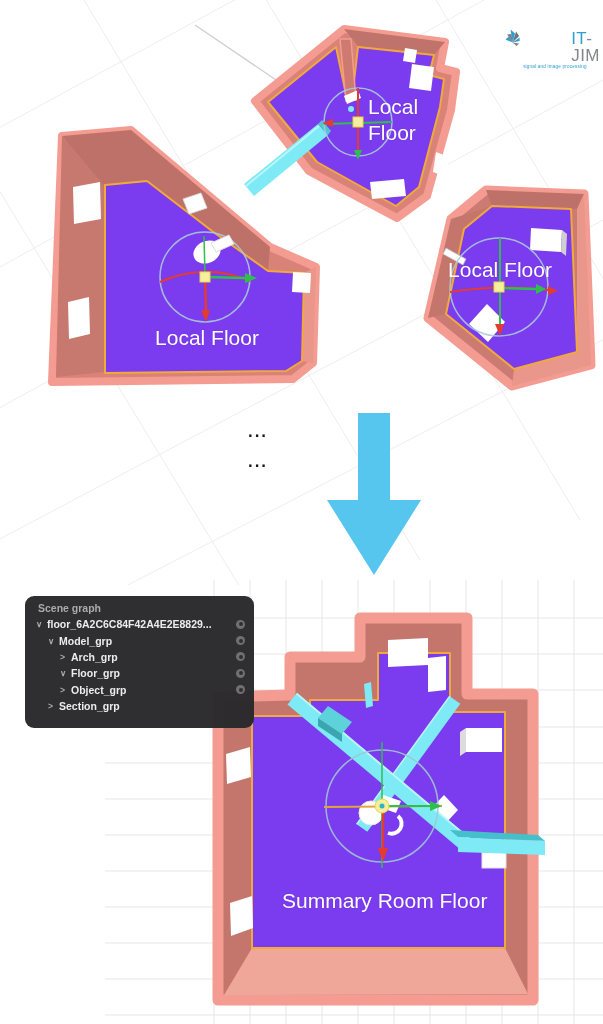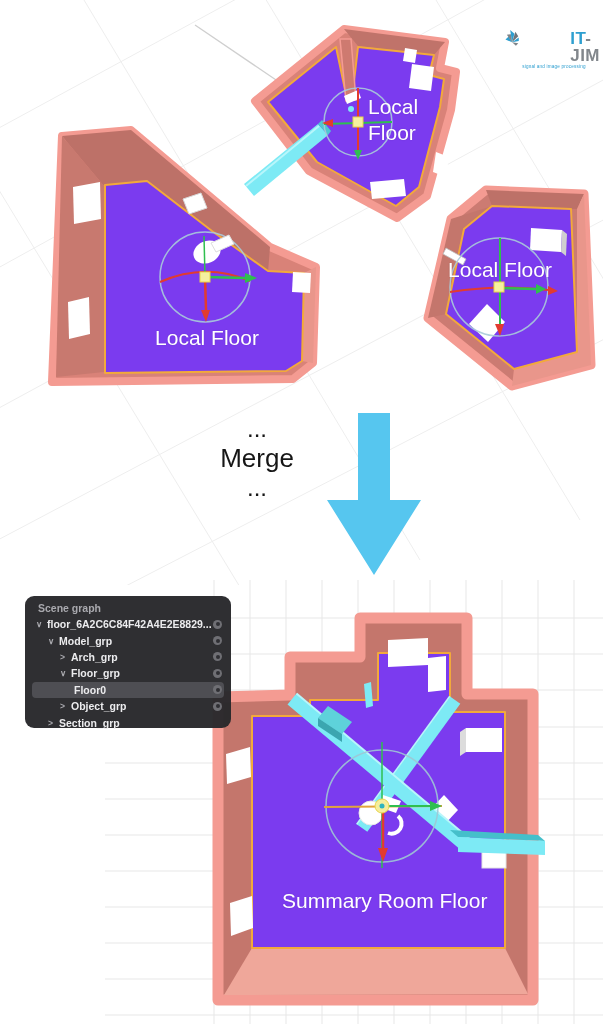--- a/index.html
+++ b/index.html
@@ -16,27 +16,27 @@
   .lbl-merged{left:282px;top:889px;width:222px;font-size:21px;text-align:left;}
 
   
   .process{position:absolute;left:152px;top:414px;width:210px;z-index:3;
            color:#161616;text-align:center;font-size:26px;line-height:29.5px;}
   .process .dots{font-size:24px;}
 
   
   .logo{position:absolute;left:504px;top:18px;width:96px;z-index:4;display:flex;align-items:flex-start;}
   .logo-text{margin-left:2px;margin-top:12px;line-height:1;}
-  .brand{font-size:17px;font-weight:700;letter-spacing:0.5px;padding-left:48px;}
+  .brand{font-size:17px;font-weight:400;letter-spacing:0.5px;padding-left:48px;}
   .brand .b1{color:#2e9fd0;}
   .brand .b2{color:#82878c;}
   .tagline{font-size:4.6px;color:#2e9fd0;margin-top:1px;letter-spacing:0.2px;}
 
   
-  .sg-panel{position:absolute;left:25px;top:596px;width:206px;height:132px;z-index:5;
+  .sg-panel{position:absolute;left:25px;top:596px;width:229px;height:132px;z-index:5;
             background:rgba(40,40,43,0.97);border-radius:9px;box-sizing:border-box;
             padding:5px 7px 3px 7px;}
   .sg-title{color:#a9a9ae;font-size:10.5px;font-weight:700;padding:1px 0 2px 6px;}
   .sg-row{display:flex;align-items:center;height:16.4px;color:#ececee;font-size:10.5px;
           font-weight:600;border-radius:4px;white-space:nowrap;overflow:hidden;}
   .sg-row.sel{background:#4e4e53;}
   .ind-0{padding-left:4px;} .ind-1{padding-left:16px;} .ind-2{padding-left:28px;} .ind-3{padding-left:42px;}
   .chev{width:11px;color:#a9a9ae;font-size:8.5px;flex:0 0 auto;}
   .sg-label{flex:0 1 auto;overflow:hidden;text-overflow:ellipsis;}
   .eye{margin-left:auto;margin-right:2px;width:9px;height:9px;border-radius:50%;
@@ -218,21 +218,20 @@
     </g>
   </svg>
 
   <div class="room-label lbl-top">Local Floor</div>
   <div class="room-label lbl-left">Local Floor</div>
   <div class="room-label lbl-right">Local Floor</div>
   <div class="room-label lbl-merged">Summary Room Floor</div>
 
   <div class="process">
     <div class="dots">...</div>
-    <div>Merge</div>
     <div class="dots">...</div>
   </div>
 
   <div class="logo">
     <svg width="34" height="42" viewBox="0 0 34 42">
       <g transform="translate(17,28)">
         <path d="M0,0 L-14,-6 L-7,-12 Z" fill="#2e9fd0"></path>
         <path d="M0,0 L-11,-16 L-2,-17 Z" fill="#7e8489"></path>
         <path d="M0,0 L-4,-26 L5,-18 Z" fill="#2e9fd0"></path>
         <path d="M0,0 L7,-22 L13,-13 Z" fill="#6e747a"></path>
@@ -270,26 +269,20 @@
           <i></i>
         </span>
     </div>
     <div class="sg-row ind-2">
       <span class="chev">∨</span>
       <span class="sg-label">Floor_grp</span>
       <span class="eye">
           <i></i>
         </span>
     </div>
-    <div class="sg-row ind-3 sel">
-      <span class="sg-label">Floor0</span>
-      <span class="eye">
-          <i></i>
-        </span>
-    </div>
     <div class="sg-row ind-2">
       <span class="chev">&gt;</span>
       <span class="sg-label">Object_grp</span>
       <span class="eye">
           <i></i>
         </span>
     </div>
     <div class="sg-row ind-1">
       <span class="chev">&gt;</span>
       <span class="sg-label">Section_grp</span>

